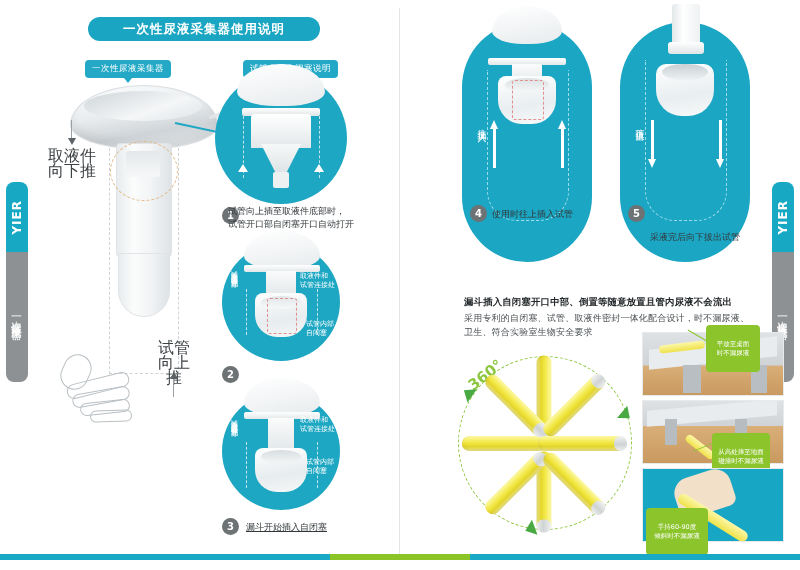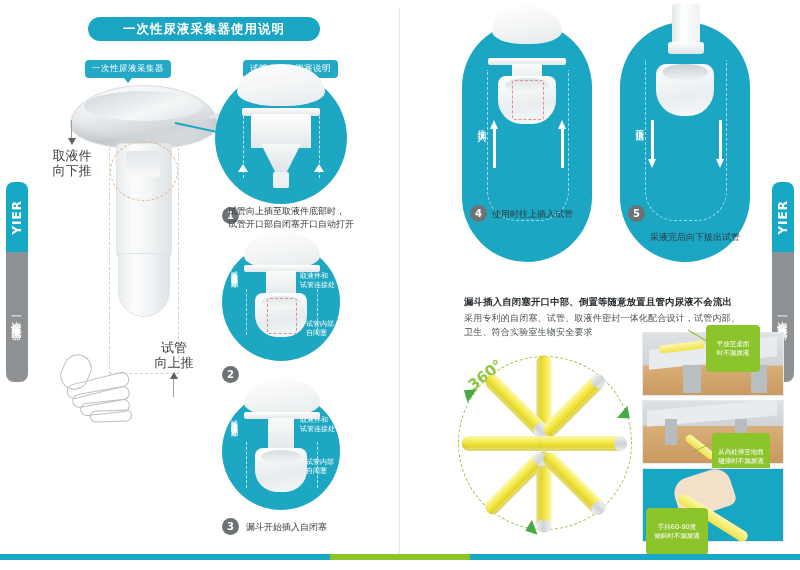--- a/index.html
+++ b/index.html
@@ -47,21 +47,21 @@
   .bowlinner{position:absolute;border-radius:50%;
      background:linear-gradient(160deg,#cfd5d9,#f4f6f7 60%,#dfe4e7);}
   .stem{position:absolute;background:linear-gradient(90deg,#e8ecee,#fbfcfc 30%,#f2f4f5 62%,#dee3e6);
      border:1px solid #e0e4e6;}
   .handle{position:absolute;height:4px;border-radius:3px;
      background:linear-gradient(90deg,#dfe3e6,#f7f8f9);transform:rotate(-16deg);}
 
   .dashbox{position:absolute;border:1px dashed #cfd3d6;}
   .dashoval{position:absolute;border:1.4px dashed #e3b887;border-radius:50%;}
 
-  .annot{position:absolute;font-size:13px;color:#3d4245;line-height:15px;text-align:center;}
+  .annot{position:absolute;font-size:16px;color:#3d4245;line-height:15px;text-align:center;}
   .arrowdn,.arrowup{position:absolute;width:0;height:0;}
   .arrowdn{border-left:4px solid transparent;border-right:4px solid transparent;border-top:7px solid #5b6165;}
   .arrowup{border-left:4px solid transparent;border-right:4px solid transparent;border-bottom:7px solid #5b6165;}
   .vline{position:absolute;width:1px;background:#9aa0a4;}
 
   
   .stepnum{position:absolute;width:17px;height:17px;border-radius:50%;background:#6d7274;
      color:#fff;font-size:10px;display:flex;align-items:center;justify-content:center;font-weight:bold;}
   .steptxt{position:absolute;font-size:9px;color:#33383b;line-height:12.5px;}
 
@@ -219,21 +219,21 @@
     <div style="position:absolute;left:24px;top:50px;width:1px;height:46px;border-left:1px dashed #bfe6ef;"></div>
     <div style="position:absolute;left:95px;top:50px;width:1px;height:46px;border-left:1px dashed #bfe6ef;"></div>
     <div class="vlabel" style="left:7px;top:22px;font-size:7px;">试管向上插至取液件底部</div>
   </div>
   <div style="position:absolute;left:300px;top:416px;font-size:7px;color:#fff;line-height:9px;white-space:pre-line;">取液件和
 试管连接处</div>
   <div style="position:absolute;left:306px;top:458px;font-size:7px;color:#fff;line-height:9px;white-space:pre-line;">试管内部
 自闭塞</div>
 
   <div class="stepnum" style="left:222px;top:518px;">3</div>
-  <div class="steptxt" style="left:246px;top:521px;width:150px;">漏斗开始插入自闭塞</div>
+  <div class="steptxt" style="left:246px;top:521px;width:150px;text-decoration:underline;">漏斗开始插入自闭塞</div>
 
 
   <div class="capsule" style="left:462px;top:22px;width:130px;height:240px;">
     <div class="whitebowl" style="left:30px;top:-16px;width:70px;height:38px;"></div>
     <div style="position:absolute;left:26px;top:36px;width:78px;height:7px;background:linear-gradient(180deg,#fff,#e2e7e9);border-radius:2px;"></div>
     <div style="position:absolute;left:50px;top:42px;width:30px;height:18px;background:linear-gradient(180deg,#fbfcfc,#e6eaec);"></div>
     <div style="position:absolute;left:36px;top:54px;width:58px;height:48px;border-radius:8px 8px 24px 24px;background:linear-gradient(170deg,#ffffff,#e9eef0 60%,#f8f9fa);"></div>
     <div style="position:absolute;left:43px;top:56px;width:44px;height:14px;border-radius:50%;background:linear-gradient(180deg,#dbe1e4,#f5f7f7);"></div>
     <div style="position:absolute;left:50px;top:58px;width:30px;height:38px;border:1px dashed #e08f8f;border-radius:3px;"></div>
     <div class="dashtube" style="left:25px;top:48px;width:80px;height:150px;border-radius:0 0 30px 30px;border-top:0;"></div>
@@ -263,21 +263,21 @@
     <div class="bigarrow" style="left:96px;top:98px;height:48px;">
       <div class="shaft" style="top:0;height:40px;"></div>
       <div class="head" style="top:39px;border-top:9px solid #fff;"></div>
     </div>
     <div class="vlabel" style="left:13px;top:100px;">往下拔出</div>
   </div>
   <div class="stepnum" style="left:628px;top:205px;">5</div>
   <div class="steptxt" style="left:650px;top:208px;width:130px;margin-top:23px;">采液完后向下拔出试管</div>
 
   <div class="rbold" style="left:464px;top:296px;width:320px;">漏斗插入自闭塞开口中部、倒置等随意放置且管内尿液不会流出</div>
-  <div class="rbody" style="left:464px;top:311px;width:320px;white-space:pre-line;">采用专利的自闭塞、试管、取液件密封一体化配合设计，试管内部、
+  <div class="rbody" style="left:464px;top:311px;width:320px;white-space:pre-line;">采用专利的自闭塞、试管、取液件密封一体化配合设计，时不漏尿液、
 卫生、符合实验室生物安全要求</div>
 
   <div class="rotwrap" style="left:446px;top:348px;width:196px;height:196px;">
     <div class="rotdash" style="left:12px;top:8px;width:172px;height:172px;"></div>
     <div class="deg" style="left:20px;top:18px;">360°</div>
     <div class="gtri" style="left:14px;top:40px;border-left:8px solid transparent;border-right:8px solid transparent;border-bottom:10px solid #49a942;transform:rotate(-55deg);"></div>
     <div class="gtri" style="left:172px;top:62px;border-left:8px solid transparent;border-right:8px solid transparent;border-bottom:10px solid #49a942;transform:rotate(130deg);"></div>
     <div class="gtri" style="left:76px;top:176px;border-left:8px solid transparent;border-right:8px solid transparent;border-bottom:10px solid #49a942;transform:rotate(-110deg);"></div>
 
     <div class="tube" style="left:88px;top:12px;width:26px;transform:rotate(90deg);transform-origin:center;width:80px;left:58px;top:40px;"></div>

